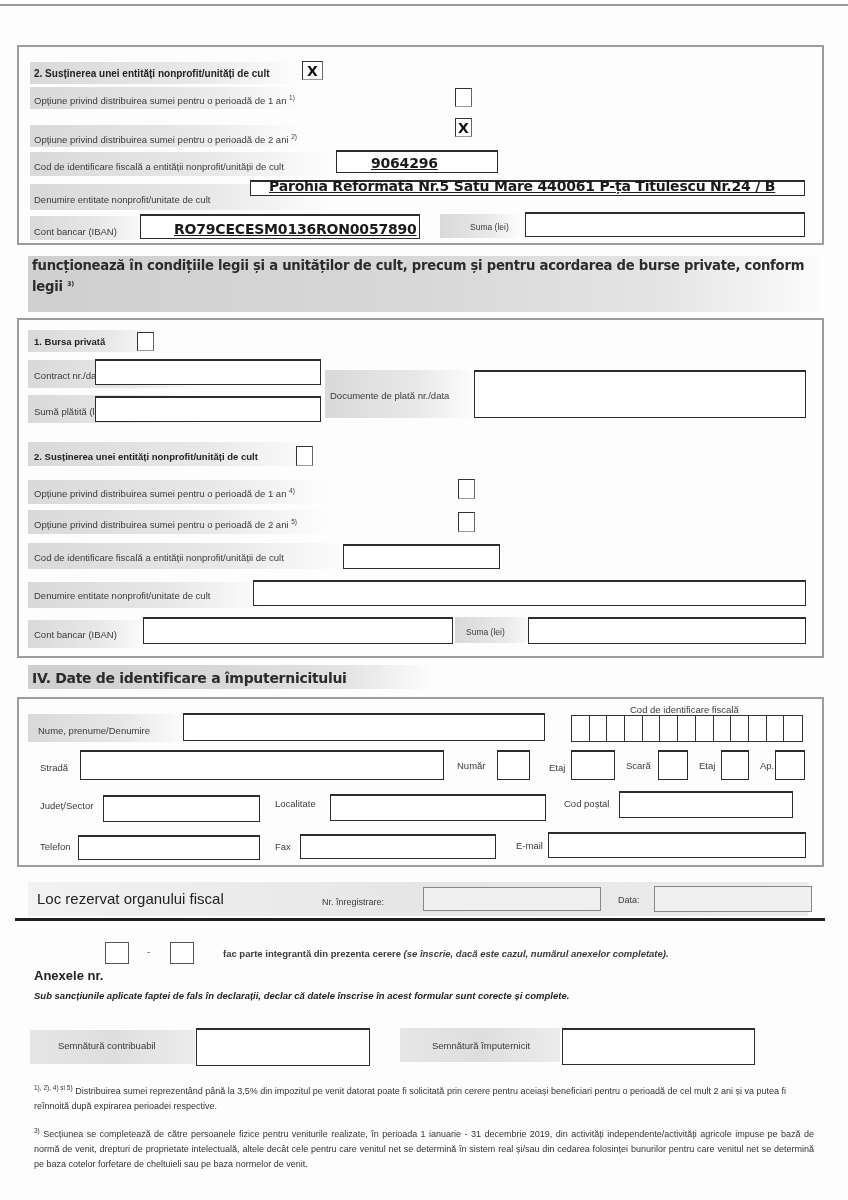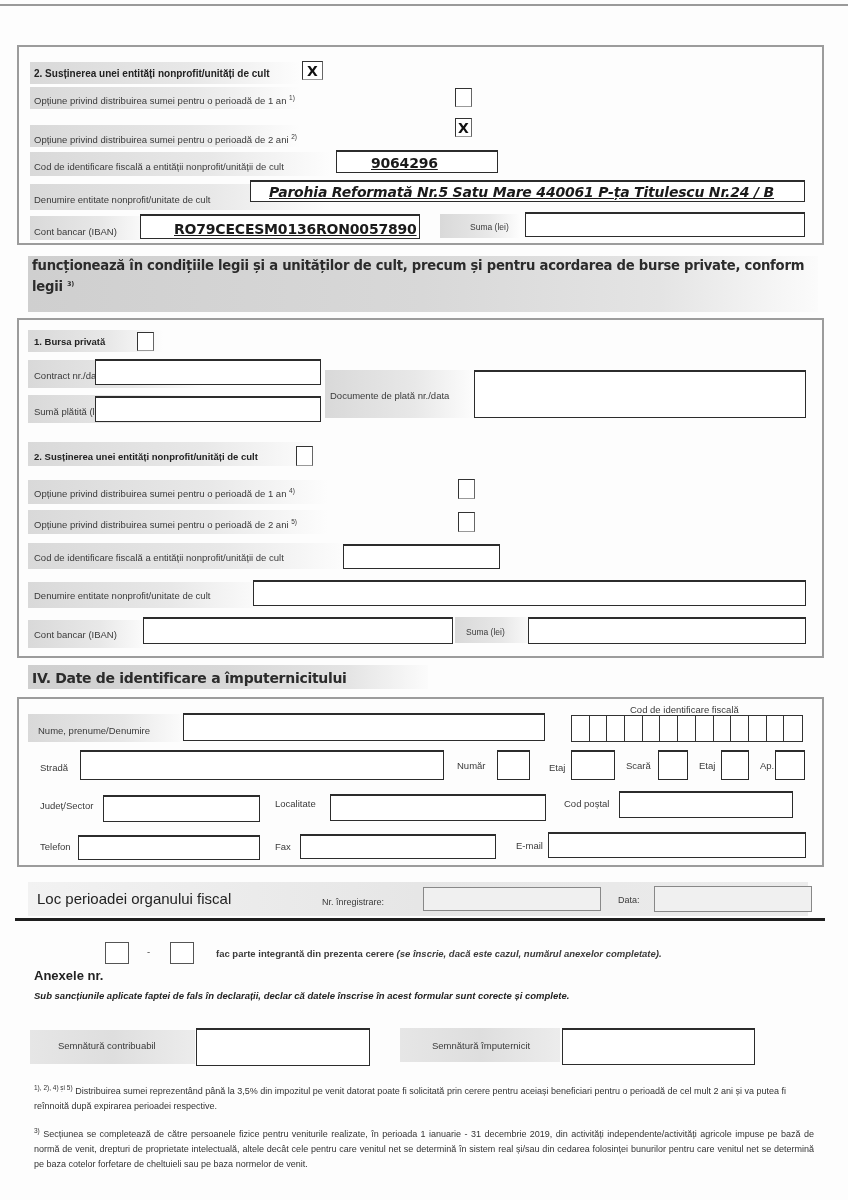--- a/index.html
+++ b/index.html
@@ -45,21 +45,21 @@
 <div class="chk" style="left:455px;top:118px;">X</div>
 
 <div class="shade" style="left:30px;top:152px;width:300px;height:24px;"></div>
 <span class="lbl" style="left:34px;top:161px;">Cod de identificare fiscală a entității nonprofit/unității de cult</span>
 <div class="field" style="left:336px;top:150px;width:162px;height:23px;">
   <div class="field-val" style="padding-left:34px;font-size:14px;">9064296</div>
 </div>
 
 <div class="shade" style="left:30px;top:184px;width:300px;height:26px;"></div>
 <span class="lbl" style="left:34px;top:194px;">Denumire entitate nonprofit/unitate de cult</span>
-<div class="field" style="left:250px;top:180px;width:555px;height:22px;font-style:italic;">
+<div class="field" style="left:250px;top:180px;width:555px;height:16px;">
   <div class="field-val" style="padding-left:18px;font-size:14px;">Parohia Reformată Nr.5 Satu Mare 440061 P-ța Titulescu Nr.24 / B</div>
 </div>
 
 <div class="shade" style="left:30px;top:216px;width:120px;height:24px;"></div>
 <span class="lbl" style="left:34px;top:226px;">Cont bancar (IBAN)</span>
 <div class="field" style="left:140px;top:214px;width:280px;height:25px;">
   <div class="field-val" style="padding-left:33px;font-size:14px;">RO79CECESM0136RON0057890</div>
 </div>
 <div class="shade" style="left:440px;top:214px;width:80px;height:24px;"></div>
 <span class="lbl" style="left:470px;top:222px;font-size:8.5px;">Suma (lei)</span>
@@ -165,33 +165,33 @@
 <div class="field" style="left:619px;top:791px;width:174px;height:27px;"></div>
 
 <span class="lbl" style="left:40px;top:841px;">Telefon</span>
 <div class="field" style="left:78px;top:835px;width:182px;height:25px;"></div>
 <span class="lbl" style="left:275px;top:841px;">Fax</span>
 <div class="field" style="left:300px;top:834px;width:196px;height:25px;"></div>
 <span class="lbl" style="left:516px;top:840px;">E-mail</span>
 <div class="field" style="left:548px;top:832px;width:258px;height:26px;"></div>
 
 <div class="shade" style="left:28px;top:882px;width:780px;height:34px;background:linear-gradient(90deg,#f2f2f2,#e6e6e6,#ececec);"></div>
-<span class="lbl" style="left:37px;top:890px;font-size:15px;color:#222;">Loc perioadei organului fiscal</span>
+<span class="lbl" style="left:37px;top:890px;font-size:15px;color:#222;">Loc rezervat organului fiscal</span>
 <span class="lbl" style="left:322px;top:897px;font-size:9px;">Nr. înregistrare:</span>
 <div class="field" style="left:423px;top:887px;width:178px;height:24px;border:1px solid #888;background:#f0f0f0;"></div>
 <span class="lbl" style="left:618px;top:895px;font-size:9px;">Data:</span>
 <div class="field" style="left:654px;top:886px;width:158px;height:26px;border:1px solid #888;background:#f0f0f0;"></div>
 
 <div class="thick-line" style="left:15px;top:918px;width:810px;height:2.5px;"></div>
 
 <span class="lbl bold" style="left:34px;top:968px;font-size:13px;">Anexele nr.</span>
 <div class="chk" style="left:105px;top:942px;width:24px;height:22px;border:1.5px solid #555;"></div>
 <span class="lbl" style="left:147px;top:946px;">-</span>
 <div class="chk" style="left:170px;top:942px;width:24px;height:22px;border:1.5px solid #555;"></div>
-<span class="lbl" style="left:216px;top:948px;font-size:9.5px;"><b>fac parte integrantă din prezenta cerere</b> <b class="italic">(se înscrie, dacă este cazul, numărul anexelor completate).</b></span>
+<span class="lbl" style="left:223px;top:948px;font-size:9.5px;"><b>fac parte integrantă din prezenta cerere</b> <b class="italic">(se înscrie, dacă este cazul, numărul anexelor completate).</b></span>
 
 <span class="lbl bold italic" style="left:34px;top:990px;font-size:9.5px;">Sub sancțiunile aplicate faptei de fals în declarații, declar că datele înscrise în acest formular sunt corecte și complete.</span>
 
 <div class="shade" style="left:30px;top:1030px;width:165px;height:34px;background:linear-gradient(90deg,#e6e6e6,#dedede,#ececec);"></div>
 <span class="lbl" style="left:58px;top:1040px;font-size:9.5px;">Semnătură contribuabil</span>
 <div class="field" style="left:196px;top:1028px;width:174px;height:38px;"></div>
 
 <div class="shade" style="left:400px;top:1028px;width:160px;height:34px;background:linear-gradient(90deg,#e6e6e6,#dedede,#ececec);"></div>
 <span class="lbl" style="left:432px;top:1040px;font-size:9.5px;">Semnătură împuternicit</span>
 <div class="field" style="left:562px;top:1028px;width:193px;height:37px;"></div>

